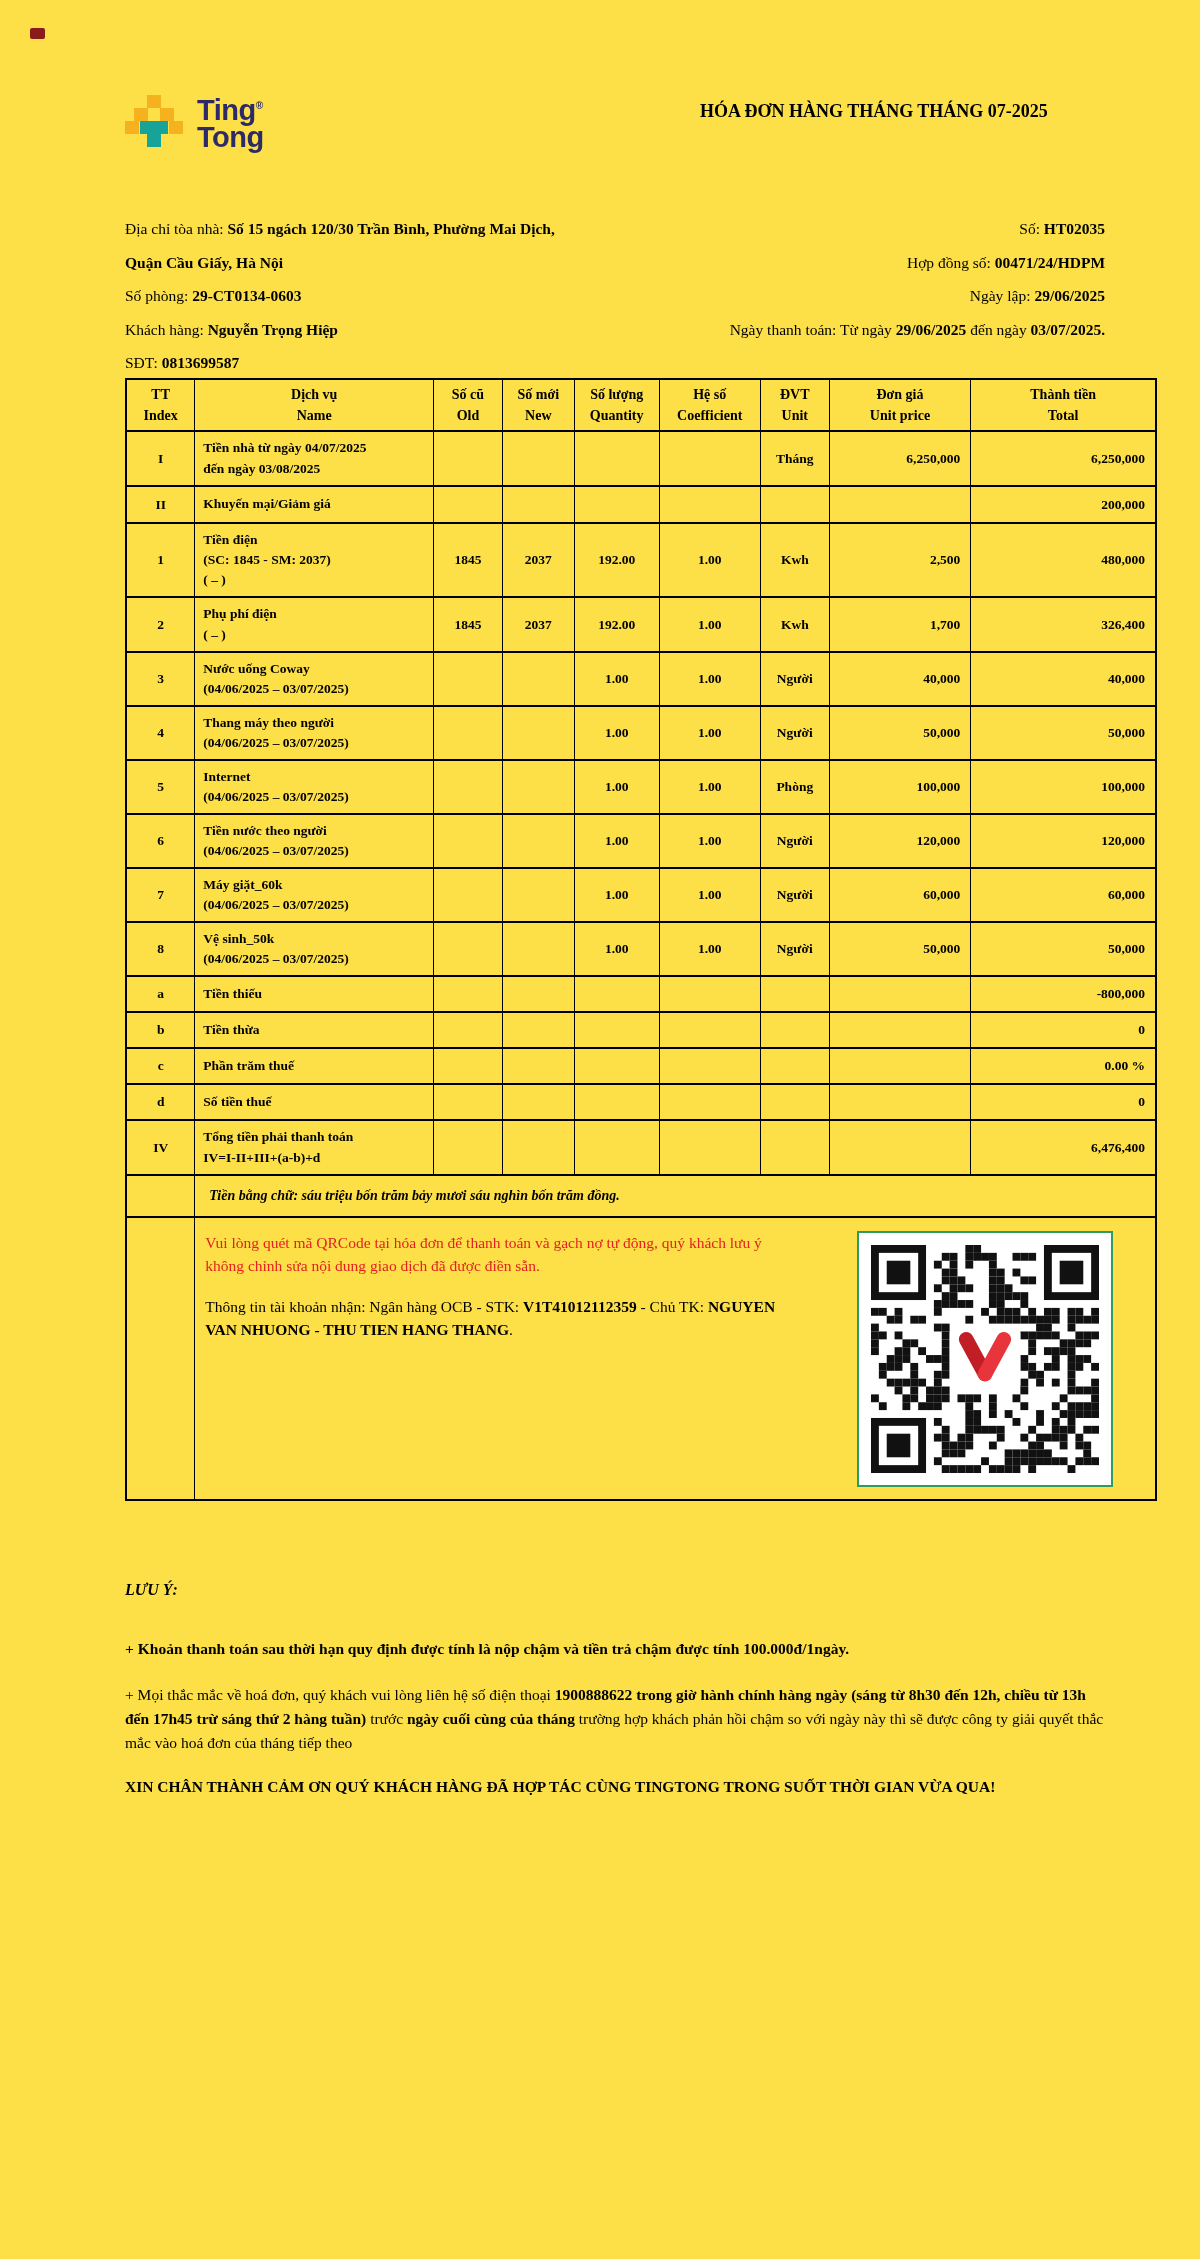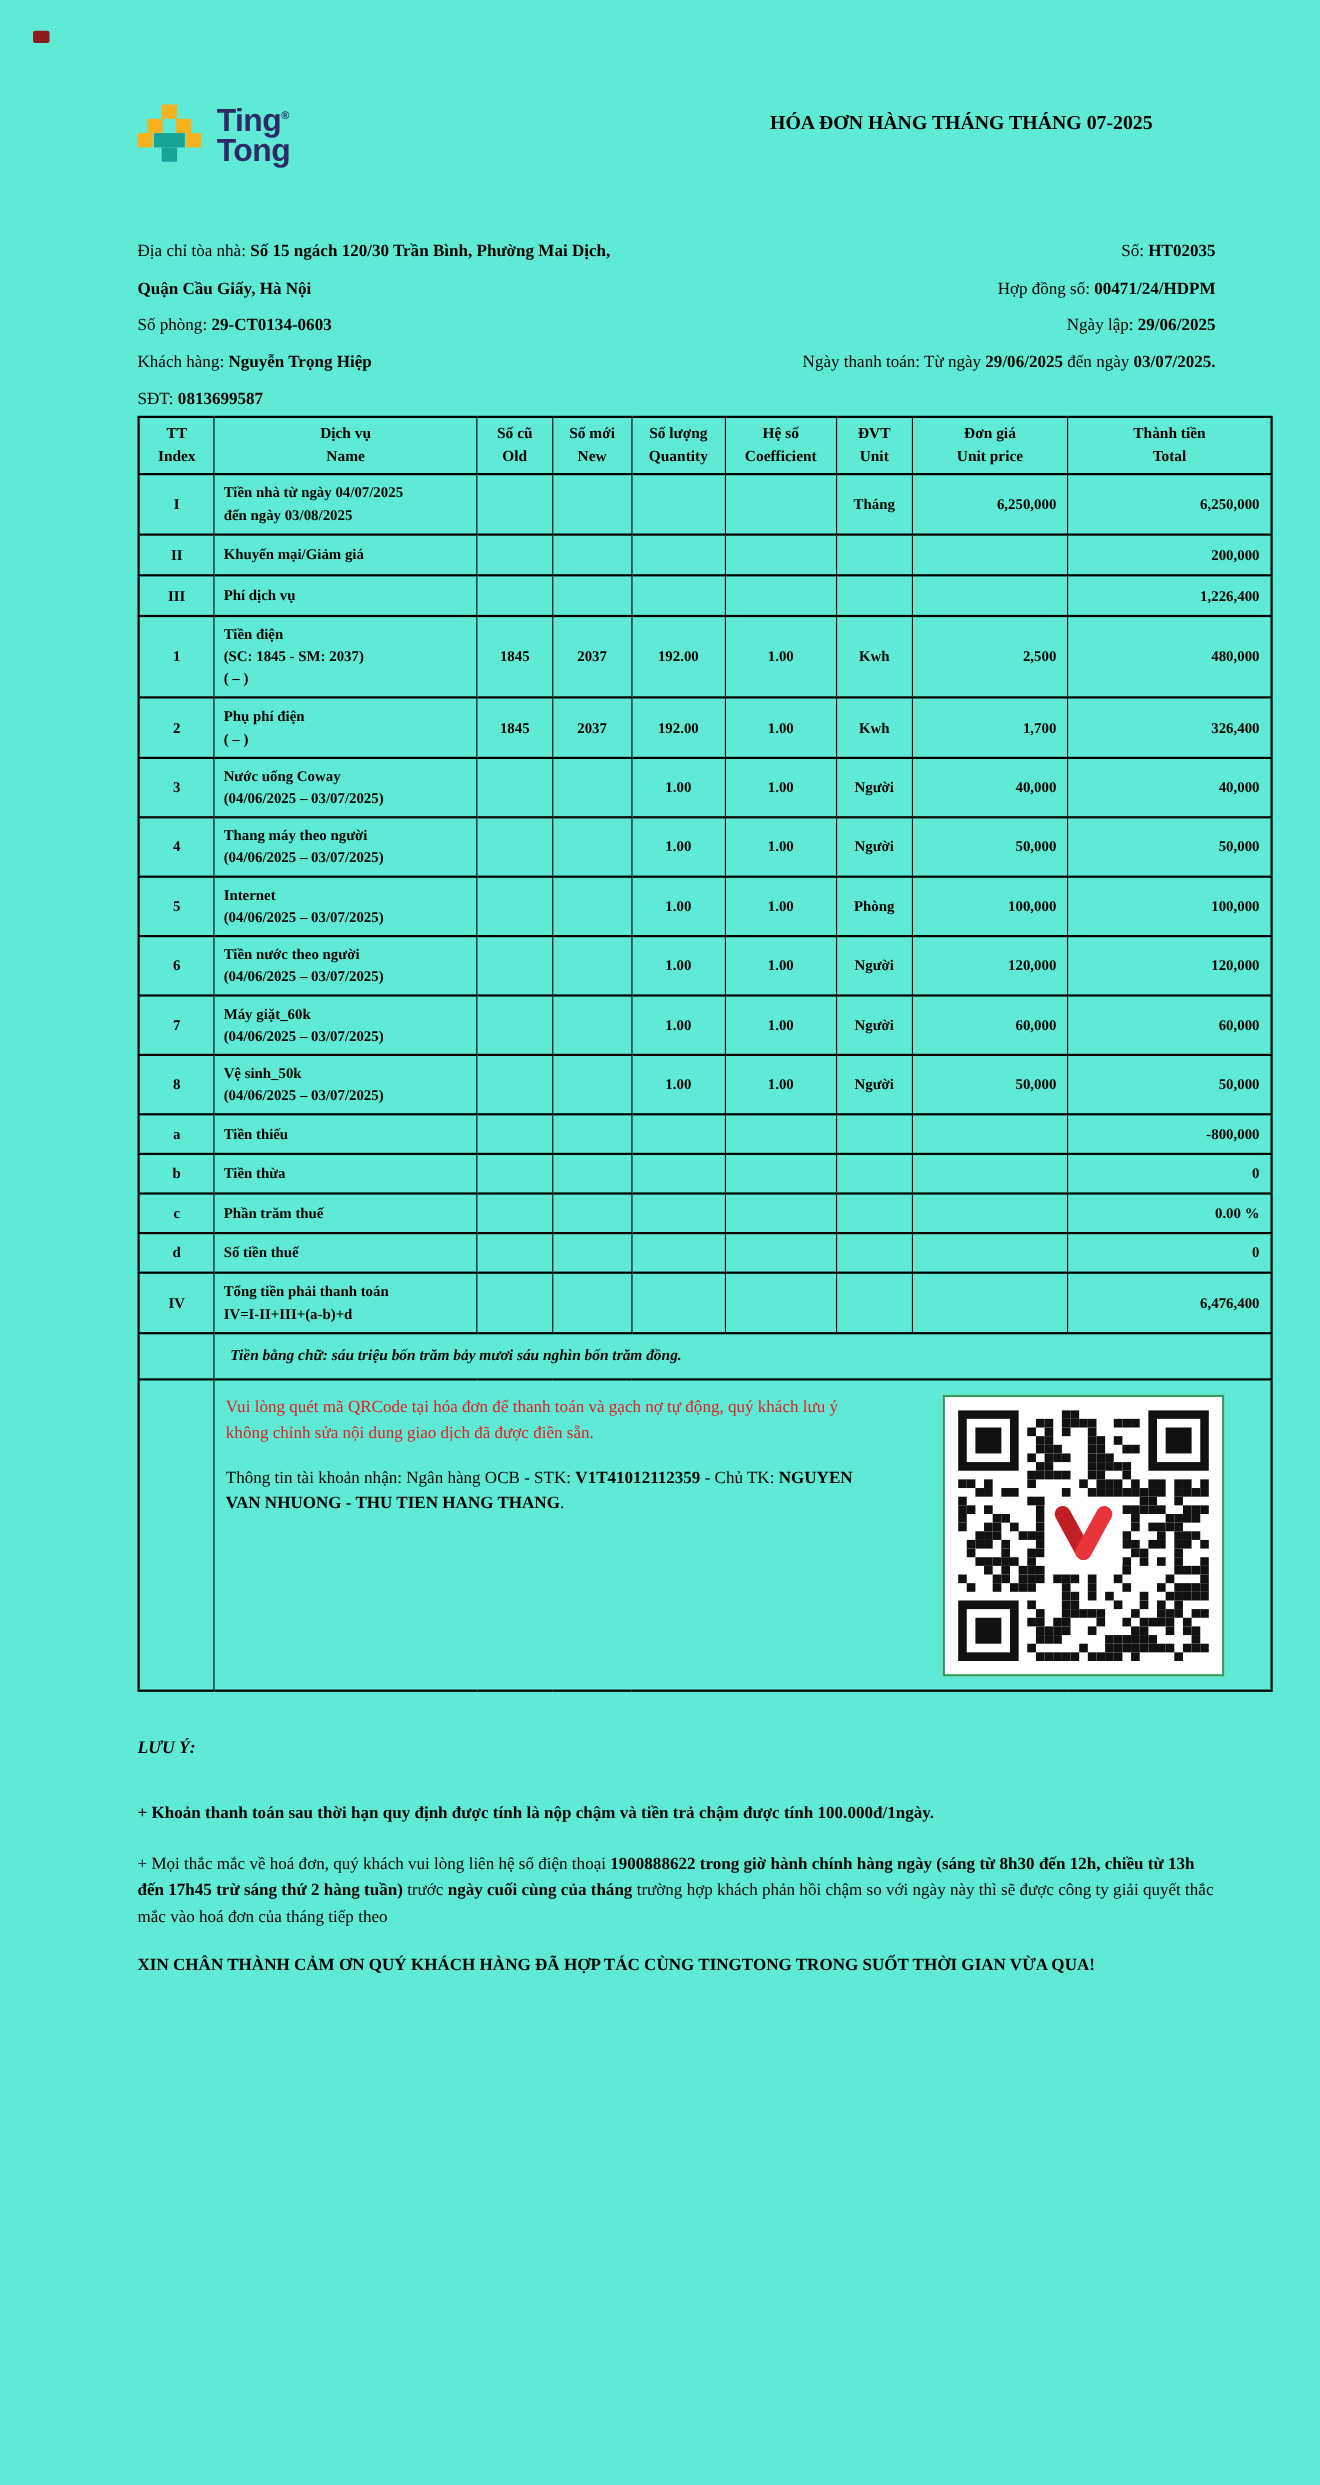--- a/index.html
+++ b/index.html
@@ -1,16 +1,16 @@
 <!DOCTYPE html>
 <html><head>
 <meta charset="utf-8">
 <style>
   html,body{margin:0;padding:0;background:#ffffff;}
-  .page{position:relative;width:1200px;height:2259px;background:#5eead4;overflow:hidden;
+  .page{position:relative;width:1200px;height:2259px;background:#fde047;overflow:hidden;
         font-family:"Liberation Serif", serif;color:#000;}
   
   .corner-mark{position:absolute;left:30px;top:28px;width:15px;height:11px;border-radius:2px;}
   
   .topbar{position:absolute;left:125px;top:92px;display:flex;align-items:flex-start;}
   .logo{display:flex;align-items:flex-start;gap:14px;}
   .logo-icon{position:relative;width:58px;height:53px;margin-top:3px;}
   .logo-icon div{position:absolute;}
   .logo-text{font-family:"Liberation Sans", sans-serif;font-weight:bold;
              font-size:29px;line-height:27px;letter-spacing:-0.5px;}
@@ -167,31 +167,20 @@
           <tr style="height: 37px;">
             <td class="col-idx">II</td>
             <td class="col-name">Khuyến mại/Giảm giá</td>
             <td class="col-ctr"></td>
             <td class="col-ctr"></td>
             <td class="col-ctr"></td>
             <td class="col-ctr"></td>
             <td class="col-ctr"></td>
             <td class="col-rt"></td>
             <td class="col-rt">200,000</td>
-          </tr>
-          <tr style="height: 37px;">
-            <td class="col-idx">III</td>
-            <td class="col-name">Phí dịch vụ</td>
-            <td class="col-ctr"></td>
-            <td class="col-ctr"></td>
-            <td class="col-ctr"></td>
-            <td class="col-ctr"></td>
-            <td class="col-ctr"></td>
-            <td class="col-rt"></td>
-            <td class="col-rt">1,226,400</td>
           </tr>
           <tr style="height: 74px;">
             <td class="col-idx">1</td>
             <td class="col-name">Tiền điện<br>(SC: 1845 - SM: 2037)<br>( – )</td>
             <td class="col-ctr">1845</td>
             <td class="col-ctr">2037</td>
             <td class="col-ctr">192.00</td>
             <td class="col-ctr">1.00</td>
             <td class="col-ctr">Kwh</td>
             <td class="col-rt">2,500</td>

